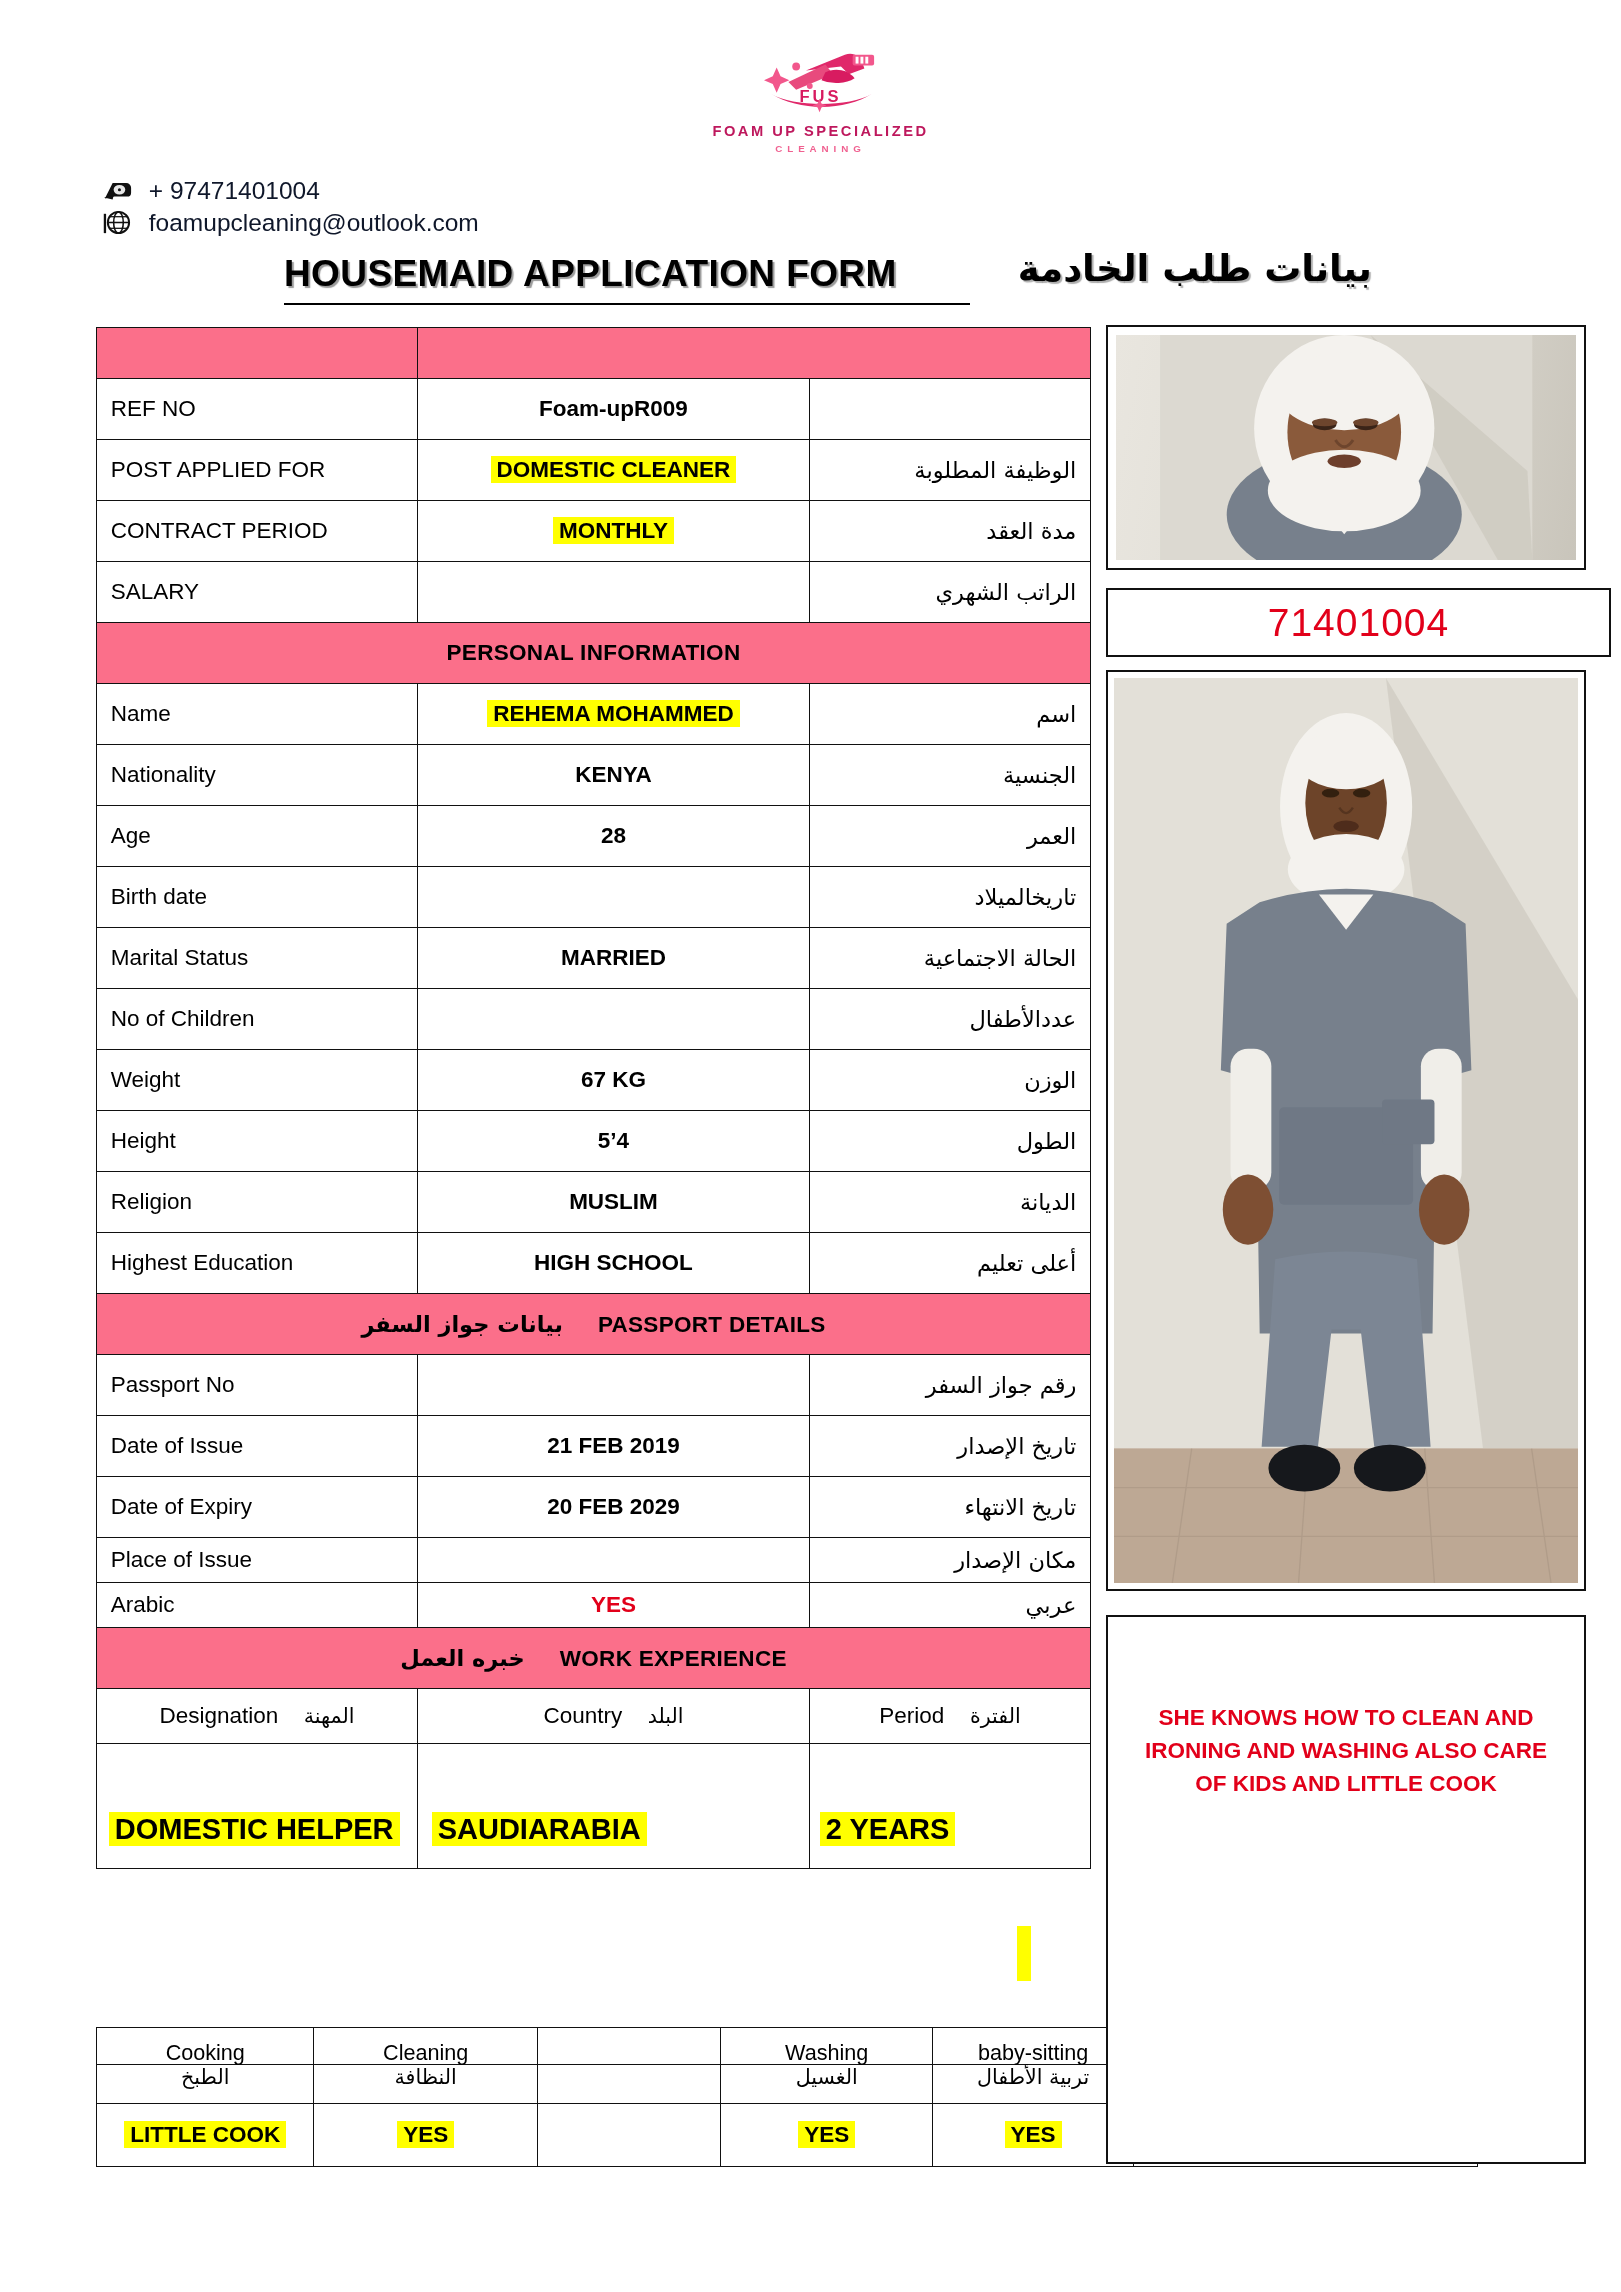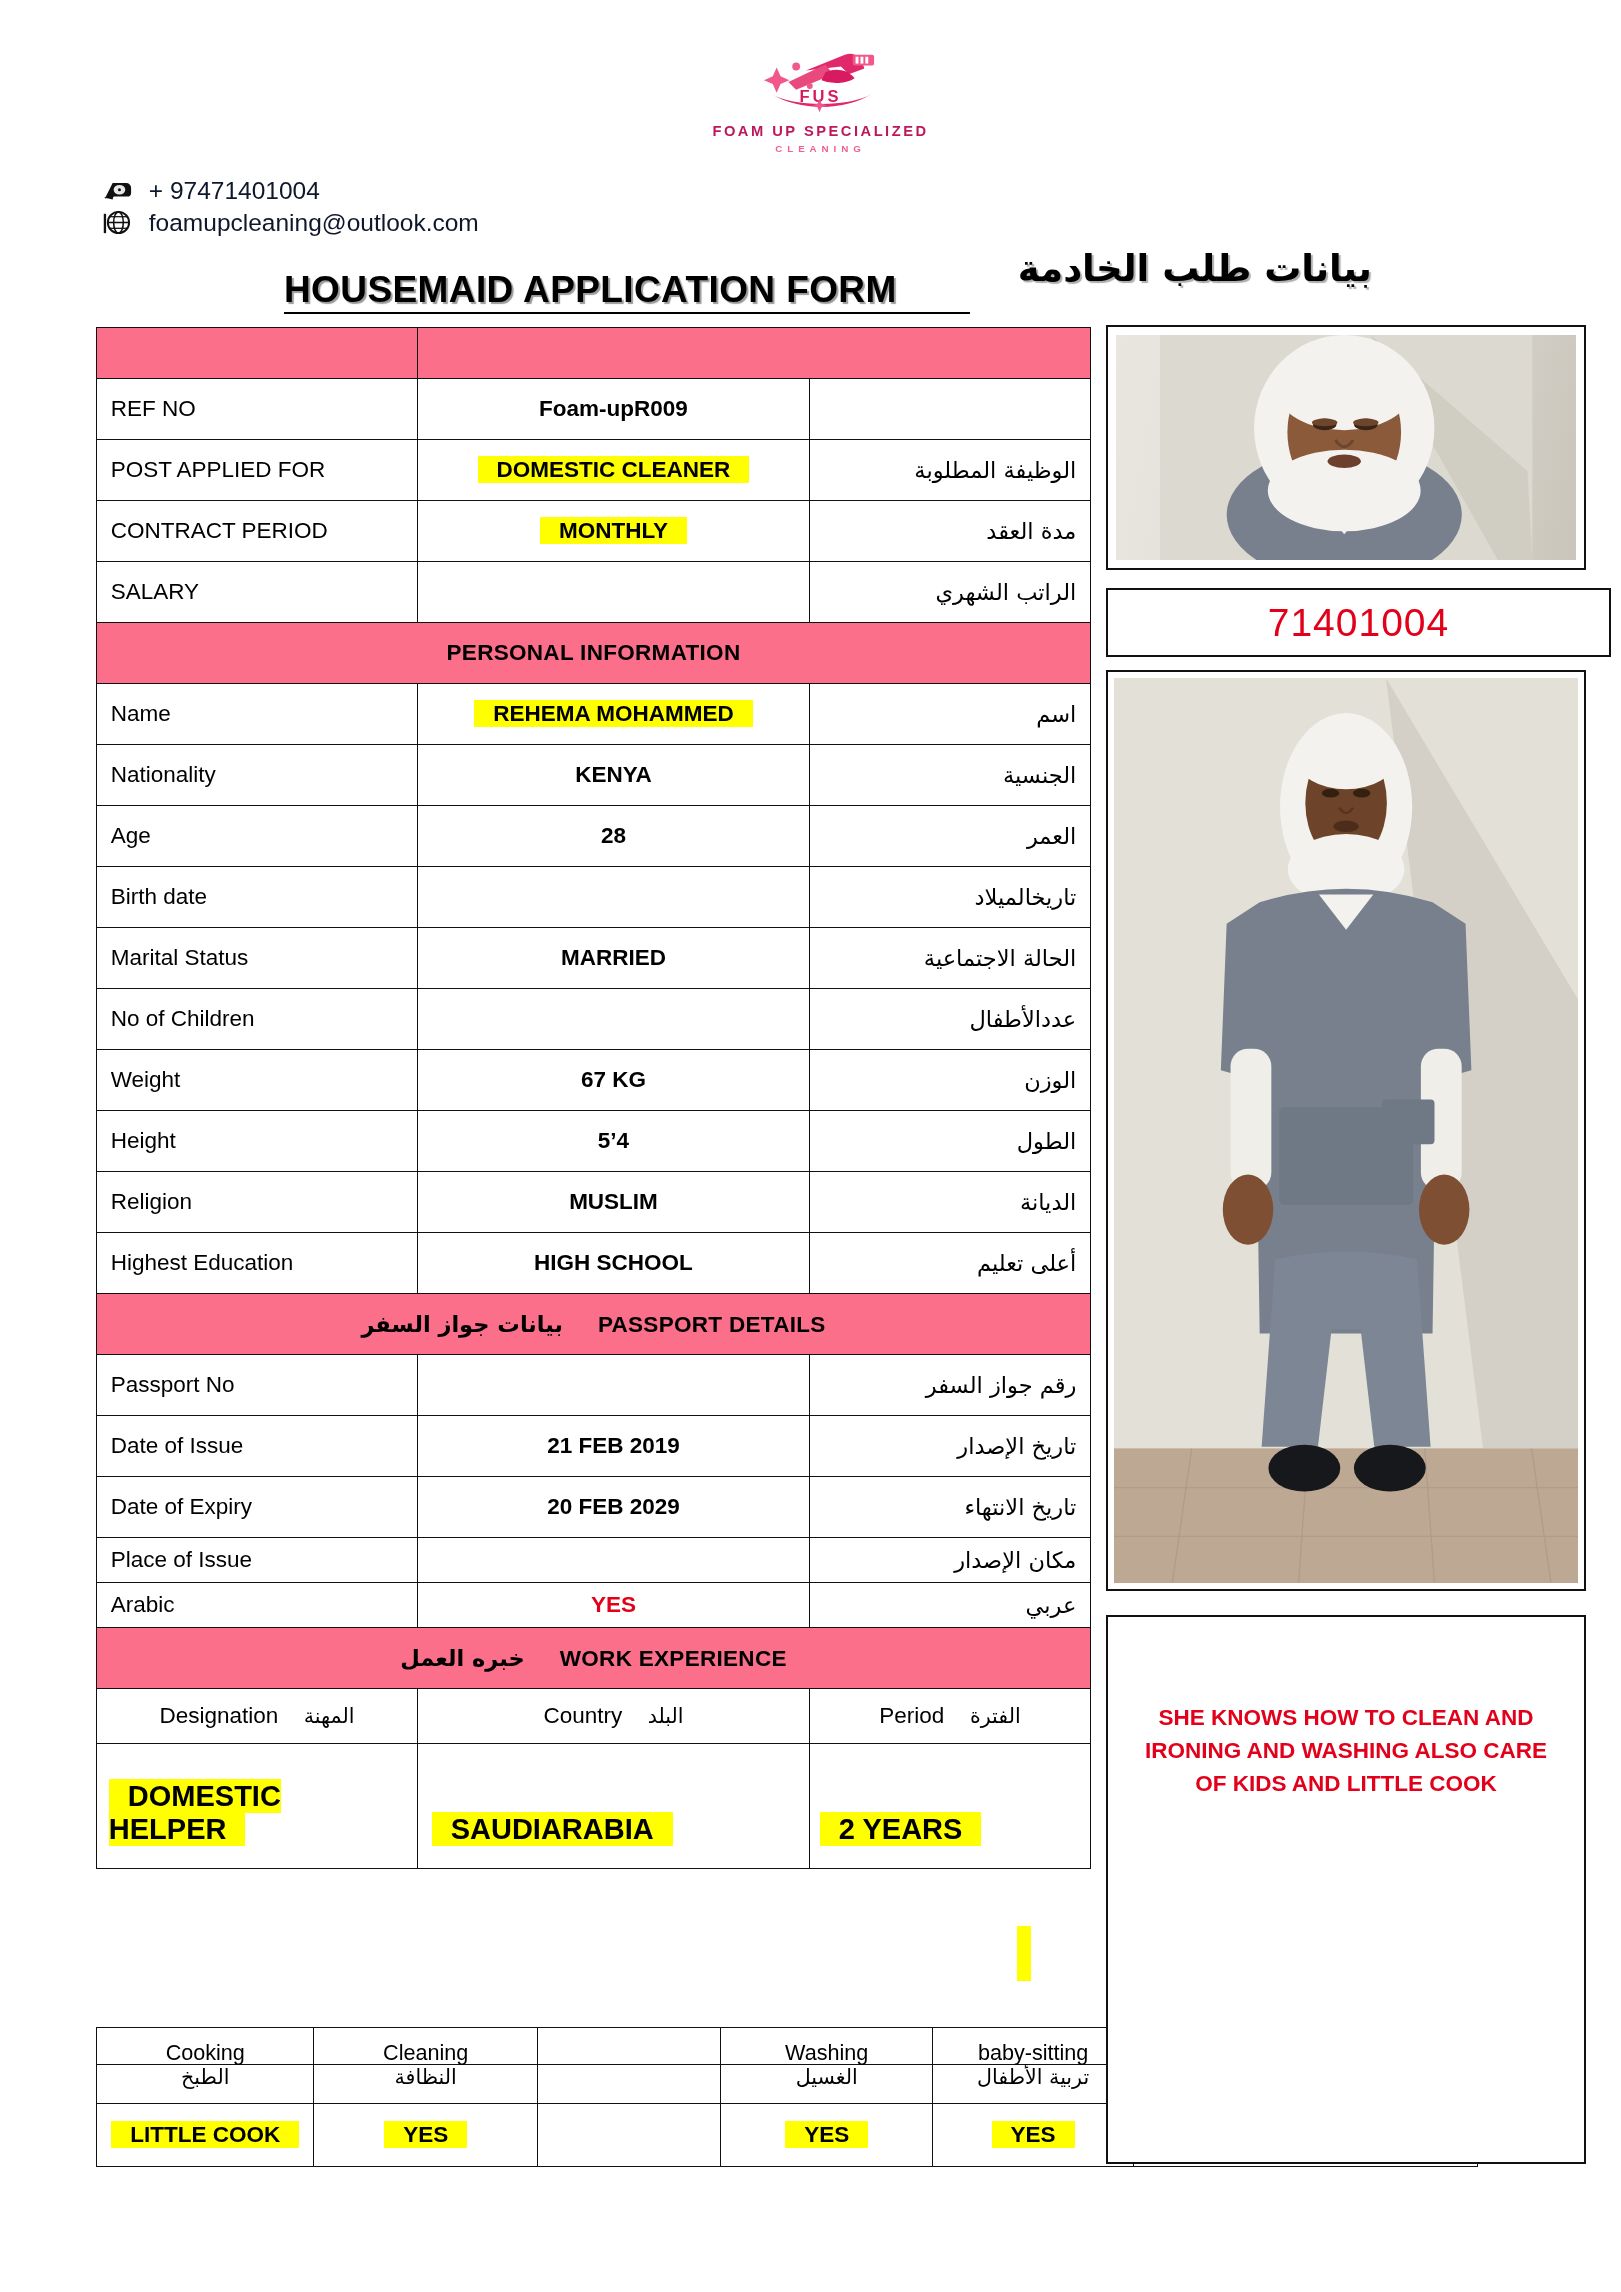--- a/index.html
+++ b/index.html
@@ -30,24 +30,24 @@
   }
   .contact-row{ display:flex; align-items:center; height:32px; }
   .contact-ico{ width:43px; height:29px; display:flex; align-items:center; justify-content:center; flex:0 0 43px;}
   .contact-txt{ color:#0f172a; font-size:24.5px; line-height:29px; padding-left:9.8px; }
 
   
   #title-wrap{
     position:absolute; left:284px; top:253px; width:1088px; height:61px;
   }
   #title-en{
-    position:absolute; left:0; top:16px;
+    position:absolute; left:0; top:0;
     font-size:37px; font-weight:bold; letter-spacing:0.4px;
     text-shadow:2px 2px 1px rgba(120,120,120,.75);
-    border-bottom:2.9px solid #000; padding-bottom:1px; width:686px;
+    border-bottom:2.9px solid #000; padding-bottom:8px; width:686px;
   }
   #title-ar{
     position:absolute; right:0; top:-5.9px;
     font-family:"DejaVu Sans", sans-serif;
     font-size:37px; font-weight:bold; direction:rtl;
     text-shadow:2px 2px 1px rgba(120,120,120,.6);
   }
 
   
   #form-table{
@@ -66,21 +66,21 @@
   .c-label{ width:321px; }
   .c-value{ width:392px; text-align:center; font-weight:bold; }
   .c-ar{ width:281px; text-align:right; direction:rtl;
          font-family:"DejaVu Sans", sans-serif; font-size:21.6px; }
   .sec-head{
     background:#fb6f8a; text-align:center; font-weight:bold; font-size:23.5px;
     letter-spacing:0.3px;
   }
   .sec-head .ar{ font-family:"DejaVu Sans", sans-serif; direction:rtl; margin-right:35px;}
   #row-blank td{ background:#fb6f8a; height:51px; }
-  .hl{ background:#ffff00; padding:1px 19px; }
+  .hl{ background:#ffff00; padding:1px 6px; }
   .yes{ color:#e2001a; font-weight:bold; }
   .r-small{ height:45px !important; }
 
   
   #we-head td{ text-align:center; height:55px; font-size:22.5px; font-weight:normal;}
   #we-head .ar{ font-family:"DejaVu Sans", sans-serif; direction:rtl; margin-left:25.5px; font-size:20.6px;}
   #we-val td{ height:125px; vertical-align:bottom; padding-bottom:21.6px; }
   #we-val .v{ font-size:29px; font-weight:bold; }
   #we-val .first{ text-align:left; padding-left:11.8px;}
   #we-val .mid{ text-align:left; padding-left:13.7px;}

